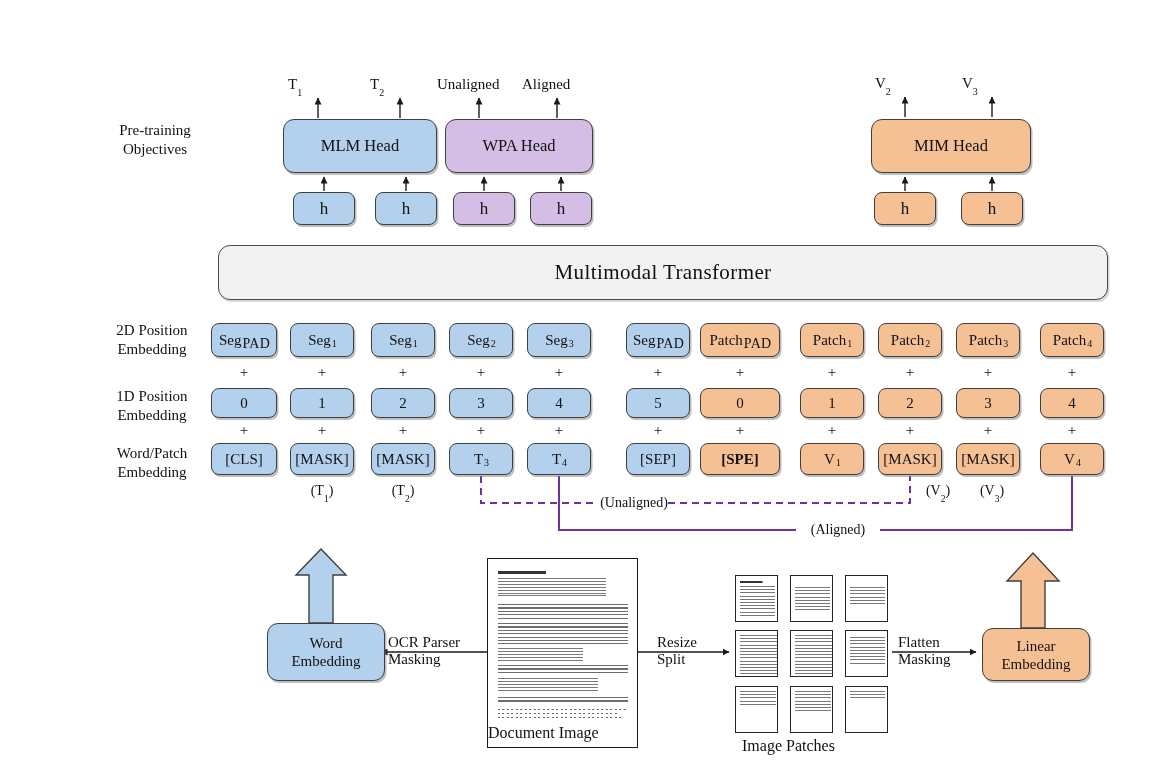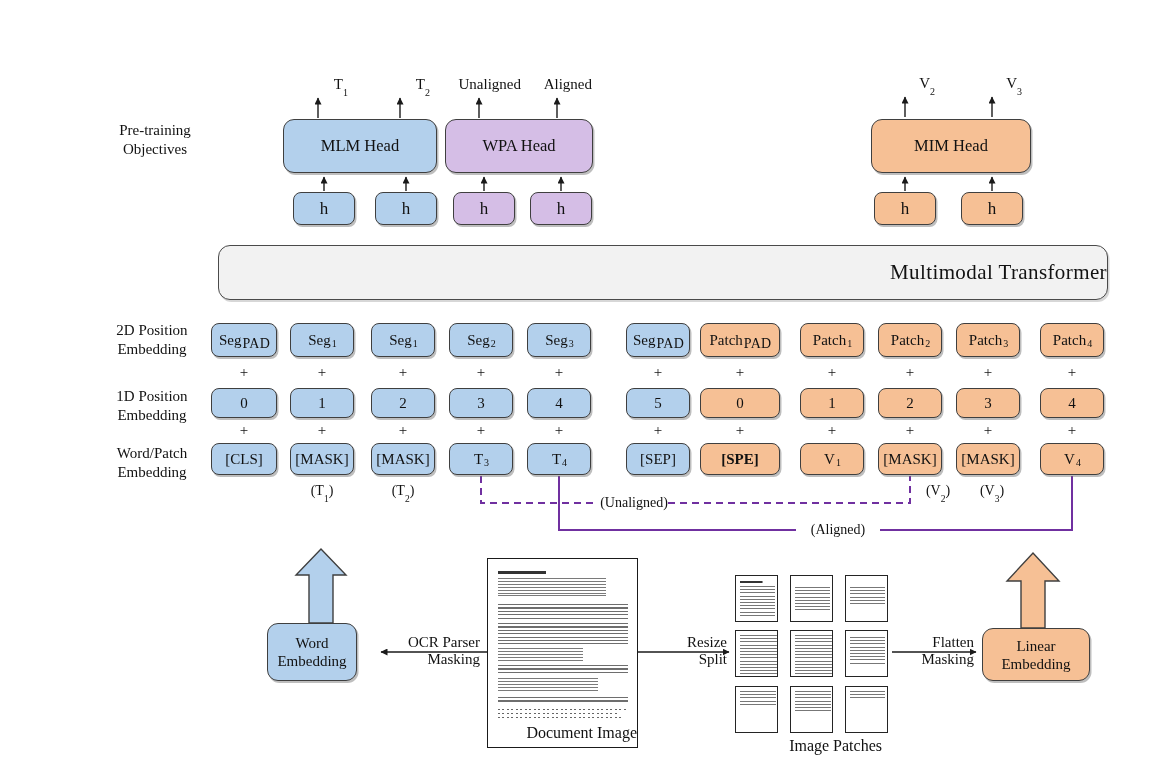--- a/index.html
+++ b/index.html
@@ -14,36 +14,36 @@
   .purple{background:#d5bee6;}
   .orange{background:#f6c095;}
   .graybar{background:#f2f2f2;}
 
   .head{border-radius:11px;font-size:16.5px;}
   .hbox{border-radius:8px;font-size:17px;}
 
   .box sub{font-size:10px;line-height:1;position:relative;top:4px;left:1px;}
   .box sub.pad{font-weight:normal;font-size:14px;letter-spacing:.3px;}
 
-  .lbl{position:absolute;text-align:right;font-size:15px;line-height:18px;}
+  .lbl{position:absolute;text-align:left;font-size:15px;line-height:18px;}
   .lbl sub{font-size:10px;position:relative;top:3px;}
   .rowlabel{position:absolute;text-align:center;font-size:15px;line-height:19px;width:110px;}
   .plus{position:absolute;font-size:15px;width:20px;text-align:center;line-height:16px;}
   .below{position:absolute;font-size:14px;line-height:16px;text-align:center;white-space:nowrap;}
   .below sub{font-size:9.5px;position:relative;top:3px;}
   .conn{position:absolute;font-size:14px;line-height:16px;text-align:center;white-space:nowrap;color:#111;}
 
   .transformer{font-size:21px;letter-spacing:.4px;border-radius:12px;border:1.4px solid #4a4a4a;
-               box-shadow:1.5px 2px 0 rgba(140,140,140,.35);justify-content:flex-end;}
+               box-shadow:1.5px 2px 0 rgba(140,140,140,.35);}
 
   .twoline{display:flex;flex-direction:column;align-items:center;justify-content:center;line-height:18px;}
 
   
   .docbox{position:absolute;background:#fff;border:1.5px solid #1a1a1a;box-sizing:border-box;}
-  .doccap{position:absolute;left:0;right:0;bottom:5px;text-align:right;font-size:16px;margin-top:47px;}
+  .doccap{position:absolute;left:0;right:0;bottom:5px;text-align:left;font-size:16px;margin-top:47px;}
   .tl{position:absolute;background-image:repeating-linear-gradient(#6e6e6e 0 1.1px,transparent 1.1px 3.4px);}
   .tl.fine{background-image:repeating-linear-gradient(#7a7a7a 0 1px,transparent 1px 2.9px);}
   .bar{position:absolute;background:#333;}
   .dashline{position:absolute;height:1.2px;background-image:repeating-linear-gradient(to right,#666 0 2px,transparent 2px 4.5px);}
 
   
   .cell{position:absolute;background:#fff;border:1.2px solid #242424;box-sizing:border-box;
         background-repeat:no-repeat;}
   .c1{background-image:linear-gradient(#333,#333),repeating-linear-gradient(#777 0 1.1px,transparent 1.1px 3.2px);
       background-size:55% 2.4px,86% 30px;background-position:4px 5px,4px 10px;}
@@ -299,21 +299,21 @@
         <span>V</span>
         <sub>4</sub>
       </div>
       <div class="plus" style="left: 1062px; top: 364px;">+</div>
       <div class="plus" style="left: 1062px; top: 422px;">+</div>
     </div>
 
   <div class="conn" style="left:596px;top:495px;width:76px;">(Unaligned)</div>
   <div class="conn" style="left:798px;top:522px;width:80px;">(Aligned)</div>
 
-  <div class="box blue twoline" style="left:267px;top:623px;width:90px;height:58px;border-radius:11px;">
+  <div class="box blue twoline" style="left:267px;top:623px;width:118px;height:58px;border-radius:11px;">
     <div>Word</div>
       <div>Embedding</div>
   </div>
   <div class="lbl" style="left:388px;top:634px;width:92px;line-height:17px;">
     <div>OCR Parser</div>
       <div>Masking</div>
   </div>
 
   <div class="docbox" style="left:487px;top:558px;width:151px;height:190px;">
     <div class="bar" style="left:10px;top:12px;width:48px;height:2.6px;"></div>

